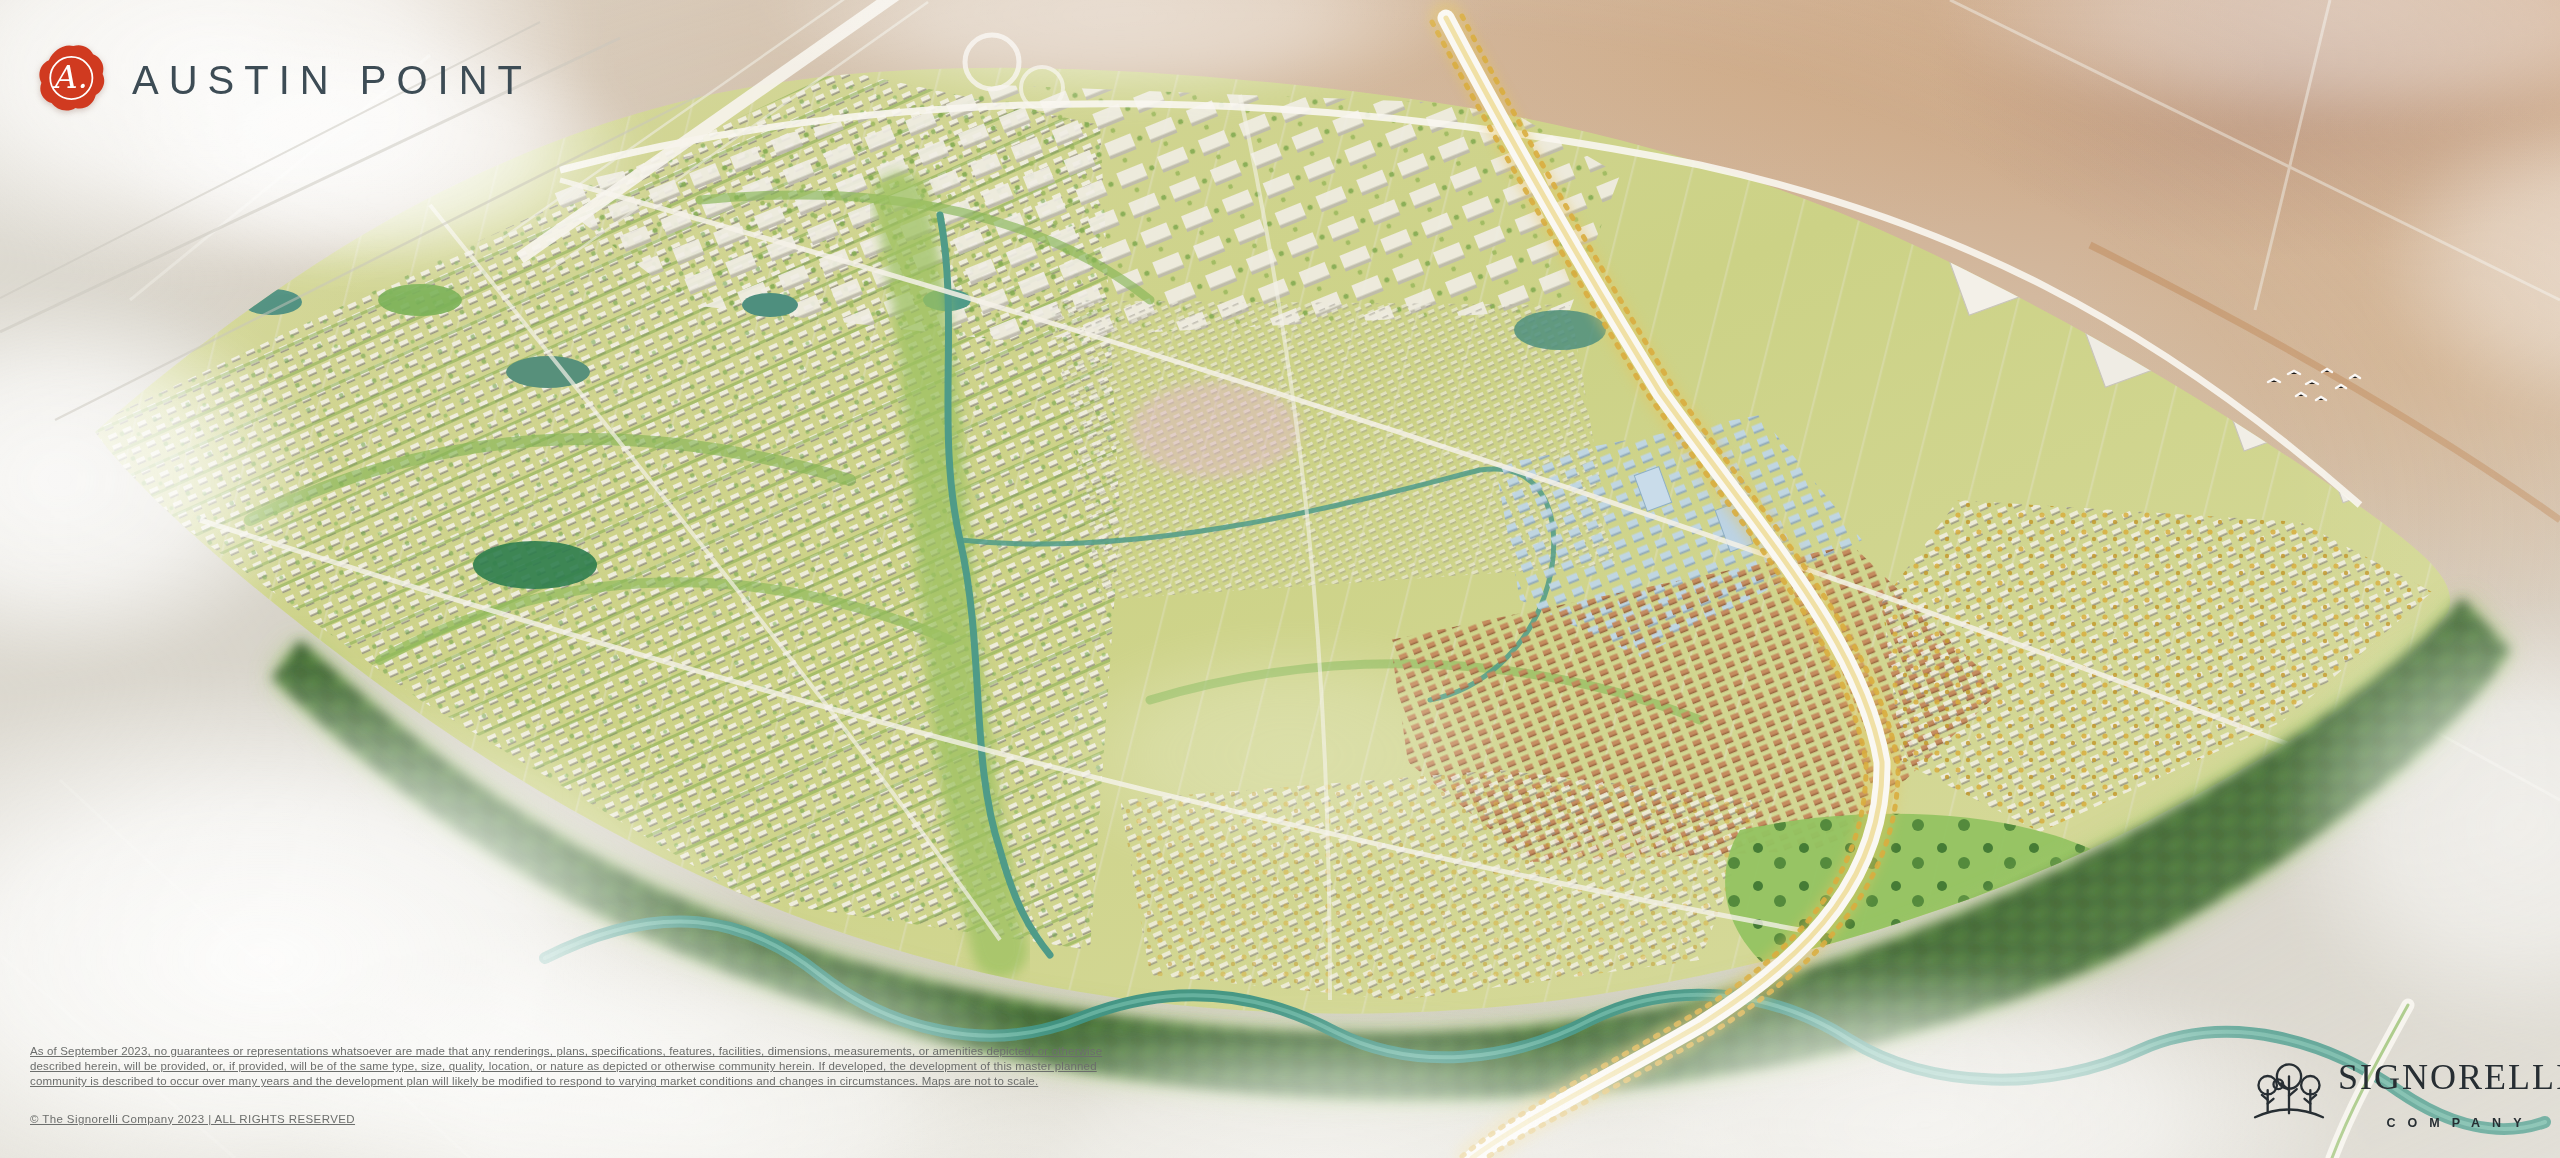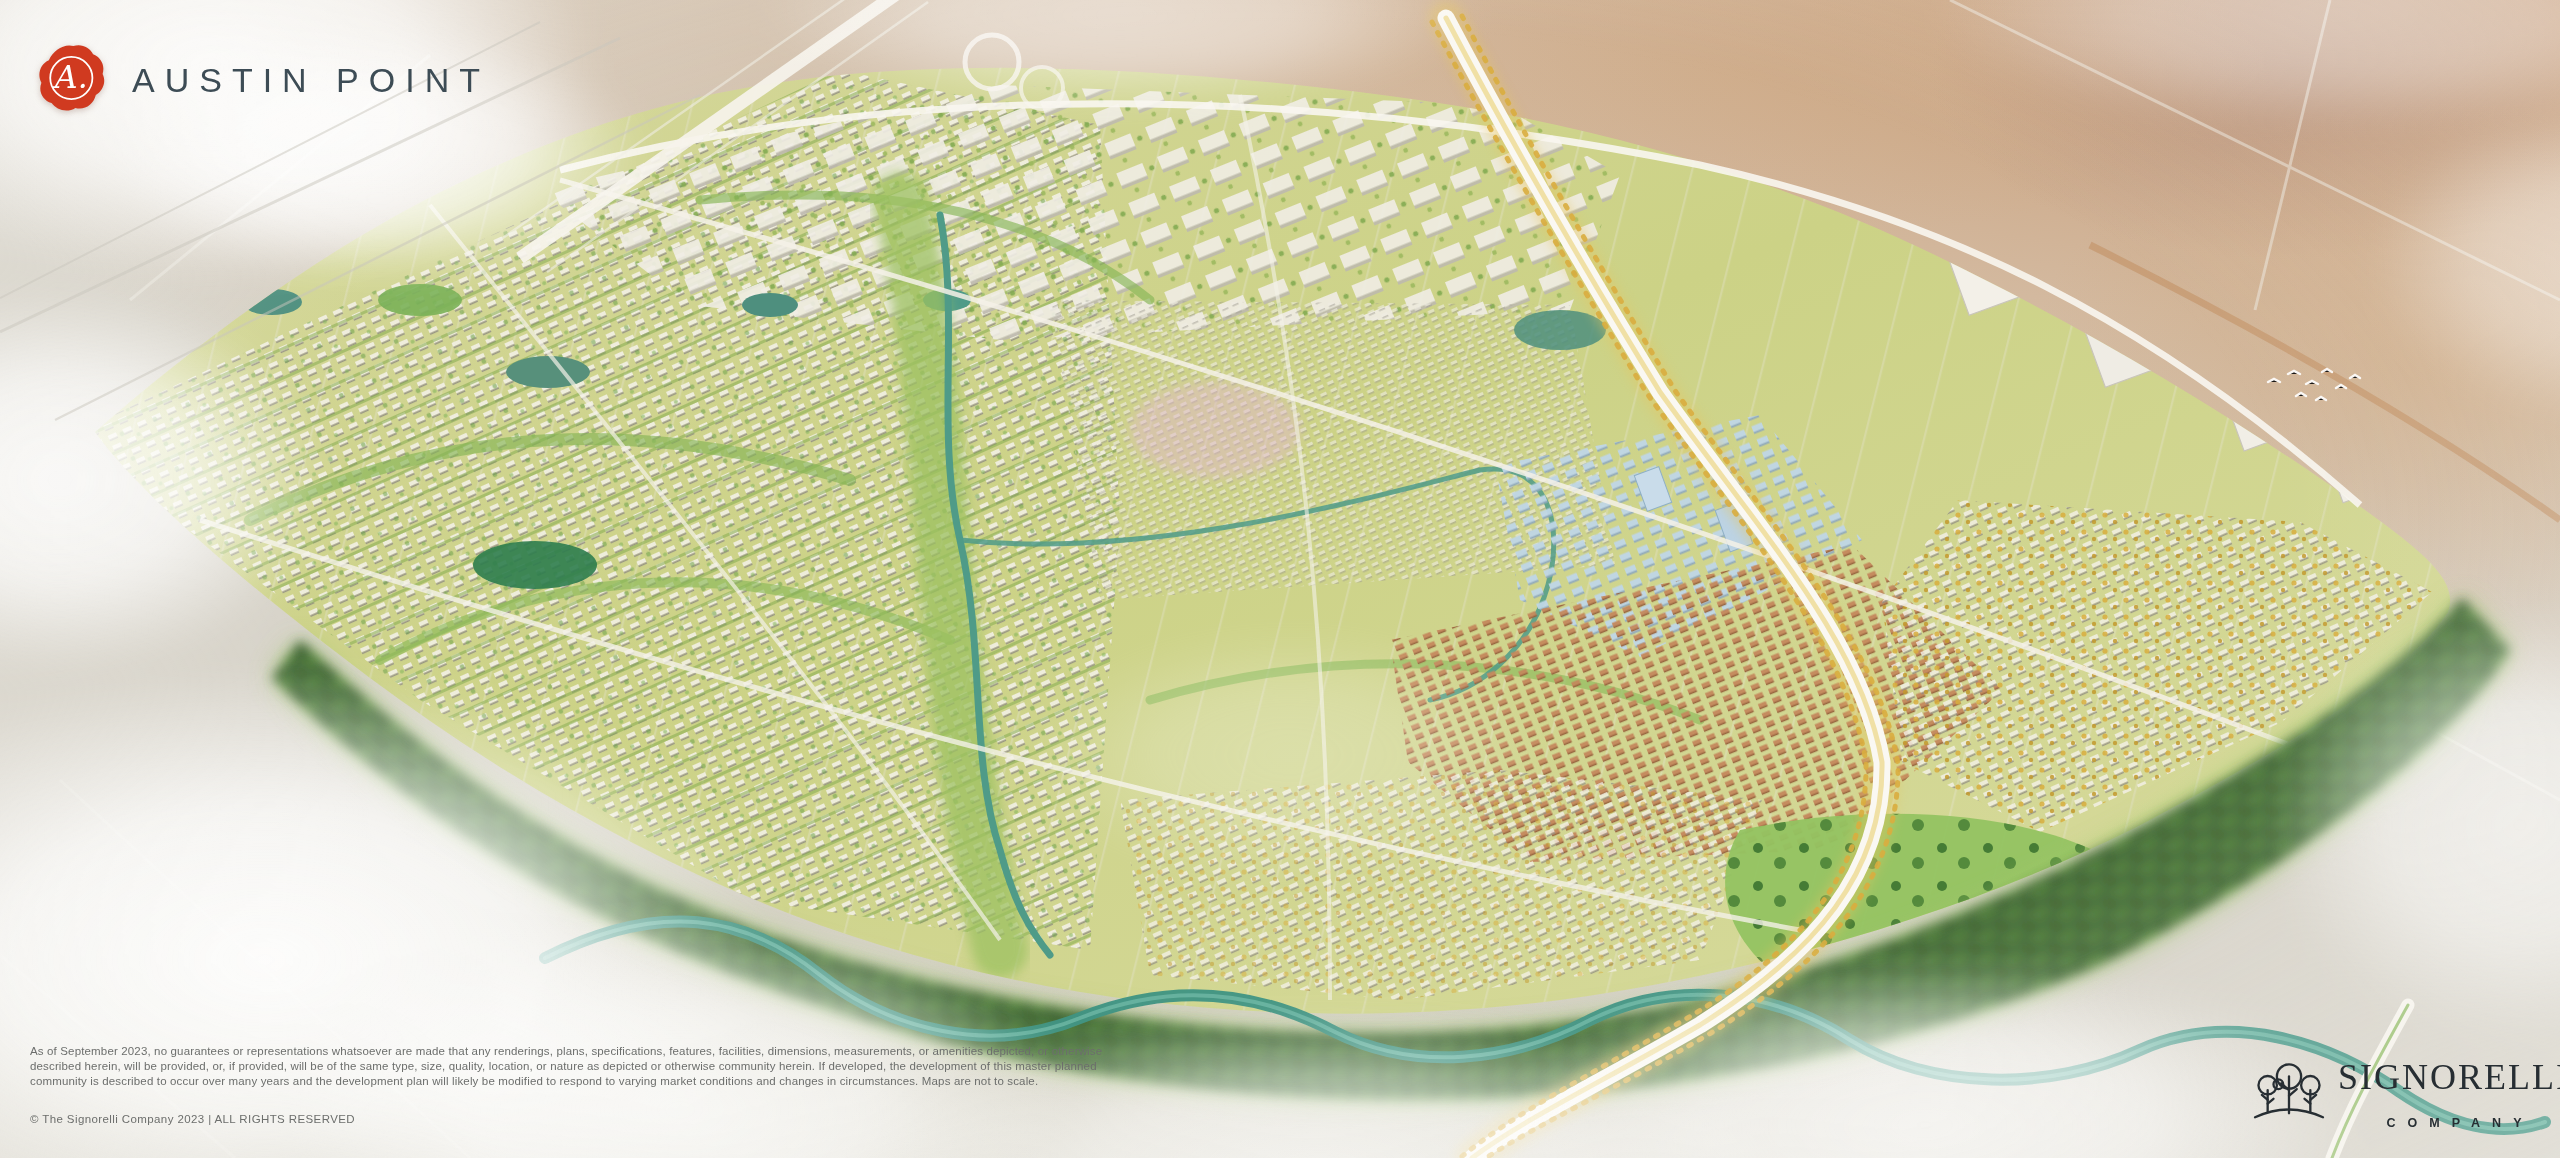--- a/index.html
+++ b/index.html
@@ -22,26 +22,26 @@
   .c9{left:760px;top:-80px;width:720px;height:190px;opacity:.5;}
   .c10{left:1930px;top:-100px;width:820px;height:230px;opacity:.42;}
   .c11{left:2370px;top:110px;width:440px;height:310px;opacity:.42;}
   .c12{left:1030px;top:630px;width:520px;height:250px;opacity:.25;}
   .vignette{position:absolute;inset:0;pointer-events:none;
             background:radial-gradient(ellipse at 50% 45%,rgba(255,255,255,0) 55%,rgba(250,250,247,.30) 100%);}
 
   
   .brand{position:absolute;left:38px;top:42px;display:flex;align-items:center;}
   .seal{width:68px;height:76px;filter:drop-shadow(0 2px 3px rgba(90,40,20,.25));}
-  .brand-word{margin-left:26px;font-size:34px;font-weight:300;letter-spacing:10px;
+  .brand-word{margin-left:26px;font-size:40px;font-weight:300;letter-spacing:10px;
               color:#3d4c55;white-space:nowrap;}
 
   
   .disclaimer{position:absolute;left:30px;top:1044px;color:#6c6e6c;font-size:11.5px;
-              line-height:15.2px;letter-spacing:.15px;}
+              line-height:15.2px;letter-spacing:.15px;text-decoration:underline;}
   .disclaimer .copy{margin-top:22px;letter-spacing:.4px;}
 
   
   .signorelli{position:absolute;left:2252px;top:1056px;display:flex;align-items:center;color:#272e33;}
   .sig-trees{width:74px;height:64px;flex:0 0 auto;}
   .sig-text{margin-left:12px;display:flex;flex-direction:column;align-items:center;}
   .sig-name{font-family:"Liberation Serif",serif;font-size:36px;letter-spacing:2px;white-space:nowrap;}
   .sig-sub{font-size:12.5px;font-weight:700;letter-spacing:12px;margin-top:18px;
            margin-left:12px;white-space:nowrap;}
 

